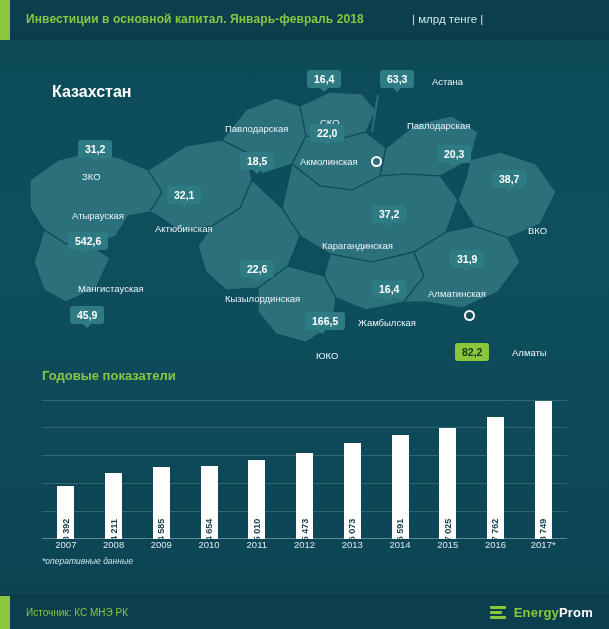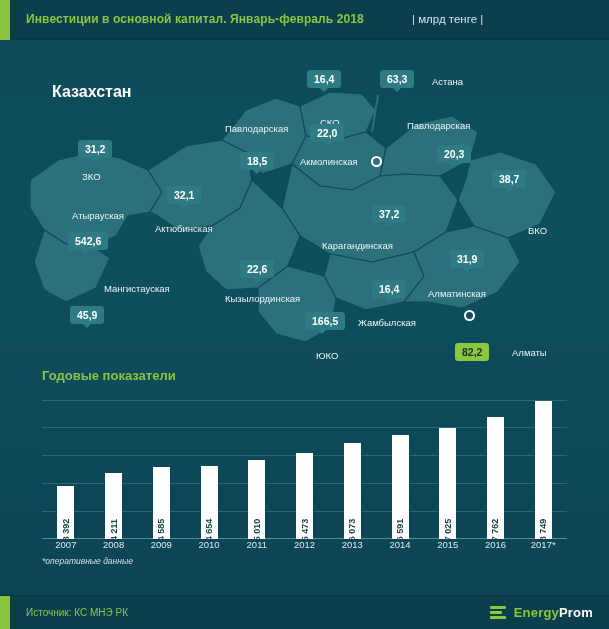--- a/index.html
+++ b/index.html
@@ -146,21 +146,21 @@
     <div class="val" style="left:167px; top:146px;">32,1</div>
     <div class="reg" style="left:155px; top:183px;">Актюбинская</div>
 
     <div class="val" style="left:492px; top:130px;">38,7</div>
     <div class="reg" style="left:528px; top:165px;margin-top:20px;">ВКО</div>
 
     <div class="val" style="left:372px; top:165px;">37,2</div>
     <div class="reg" style="left:322px; top:200px;">Карагандинская</div>
 
     <div class="val" style="left:70px; top:266px;">45,9</div>
-    <div class="reg" style="left:78px; top:243px;margin-left:26px;">Мангистауская</div>
+    <div class="reg" style="left:78px; top:243px;">Мангистауская</div>
 
     <div class="val" style="left:240px; top:220px;">22,6</div>
     <div class="reg" style="left:225px; top:253px;">Кызылординская</div>
 
     <div class="val" style="left:372px; top:240px;">16,4</div>
     <div class="reg" style="left:358px; top:277px;">Жамбылская</div>
 
     <div class="val" style="left:450px; top:210px;">31,9</div>
     <div class="reg" style="left:428px; top:248px;">Алматинская</div>
 

